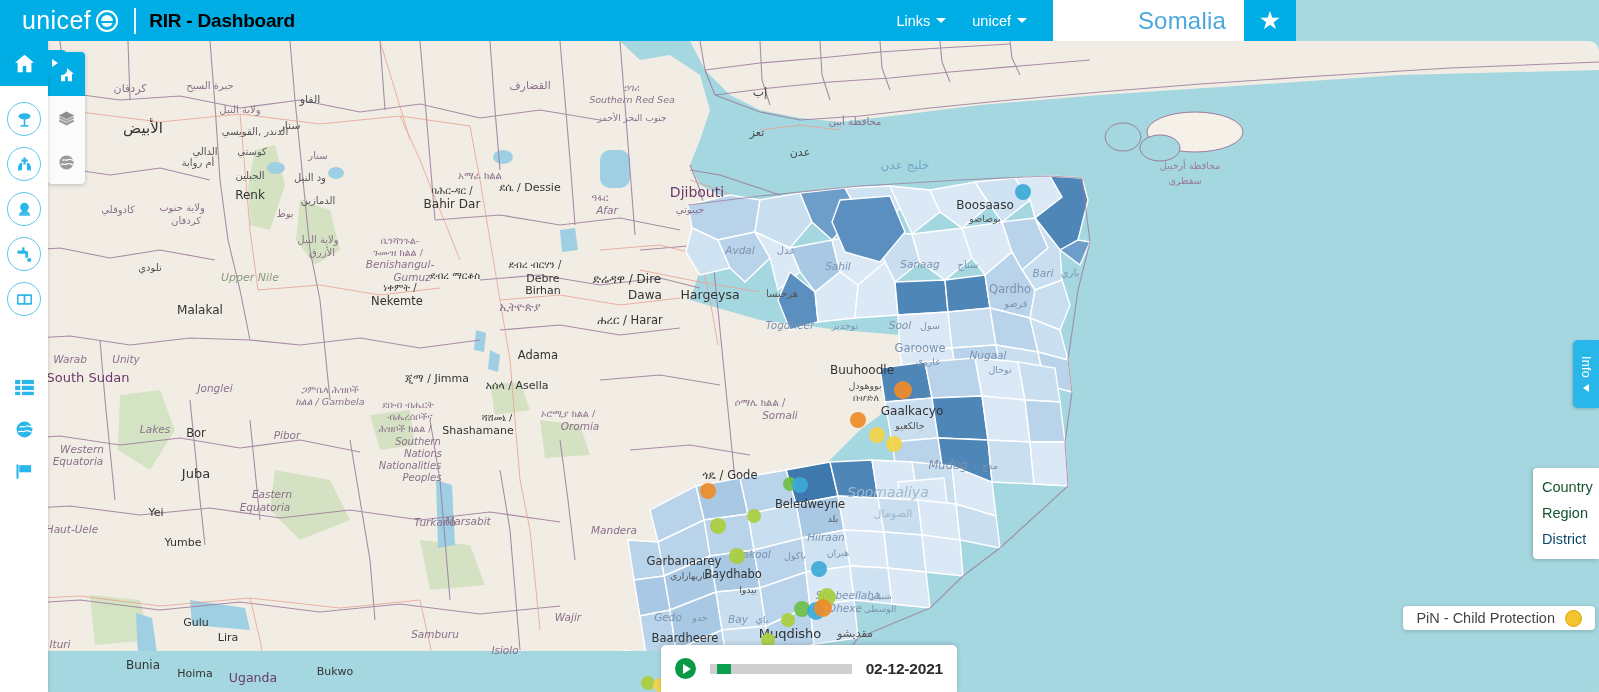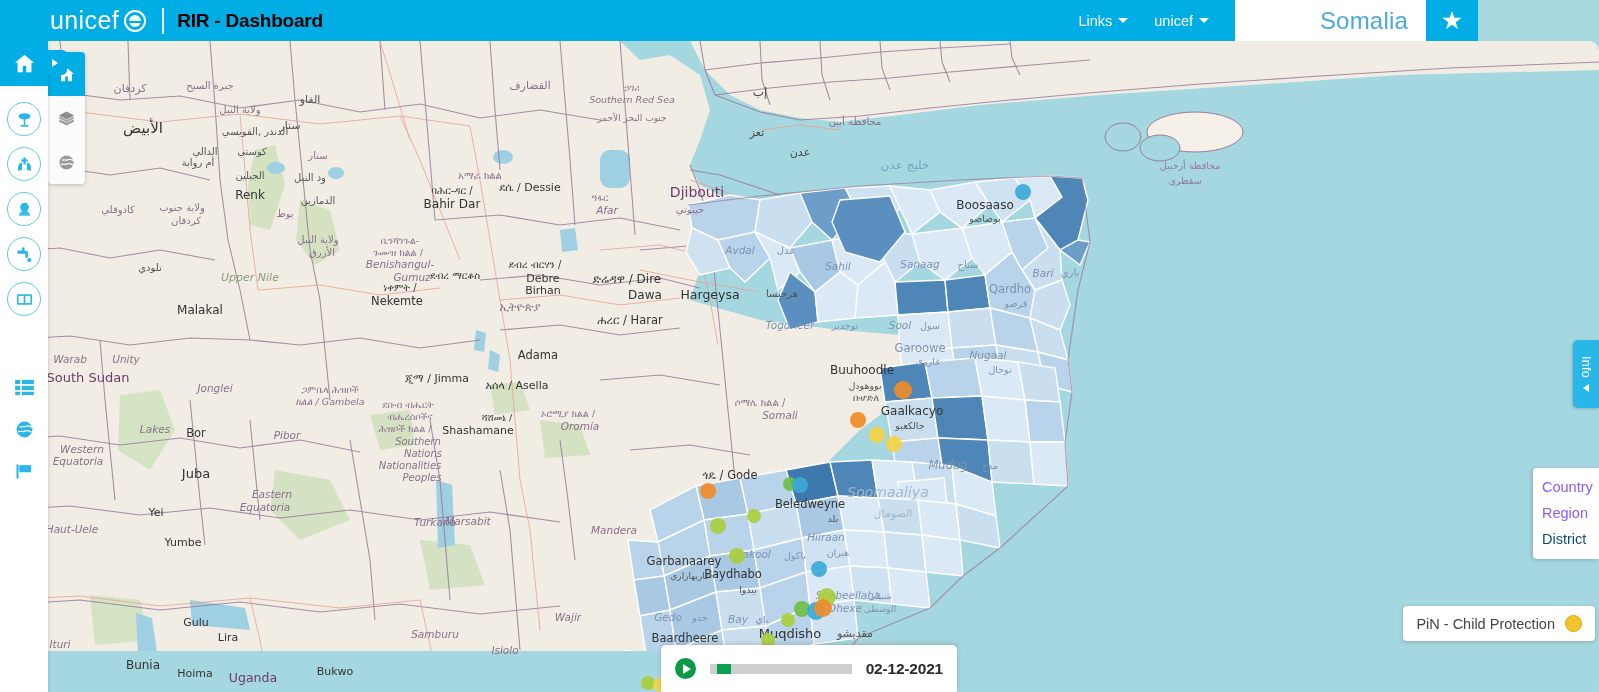--- a/index.html
+++ b/index.html
@@ -7,23 +7,23 @@
   html, body {
     width: 1599px; height: 692px;
     overflow: hidden;
     font-family: "Liberation Sans", sans-serif;
     background: #a8d8e0;
   }
   #app { position: relative; width: 1599px; height: 692px; overflow: hidden; }
 
   
   .header {
-    position: absolute; top: 0; left: 0; width: 1478px; height: 41px;
+    position: absolute; top: 0; left: 0; width: 1296px; height: 41px;
     background: #00AEE5; z-index: 60;
-    display: flex; align-items: center; padding-left: 28px;
+    display: flex; align-items: center;
   }
   .brand { display: flex; align-items: center; margin-left: 22px; }
   .unicef-word {
     color: #ffffff; font-size: 25px; letter-spacing: .4px;
     font-weight: 300; line-height: 1;
   }
   .unicef-globe {
     width: 22px; height: 22px; border-radius: 50%;
     border: 2px solid #fff; margin-left: 5px; position: relative;
     display: inline-block; flex: none;
@@ -143,28 +143,28 @@
   }
 
   
   .admin-sel {
     position: absolute; right: 0; top: 468px; width: 66px;
     background: #fff; border-radius: 4px 0 0 4px; z-index: 46;
     box-shadow: -1px 1px 4px rgba(0,0,0,.2);
     padding: 6px 0 7px 0;
   }
   .admin-opt {
-    font-size: 14.5px; color: #8b5cf6; padding: 5px 0 5px 9px;
+    font-size: 14.5px; color: #14532d; padding: 5px 0 5px 9px;
     cursor: pointer; white-space: nowrap;
   }
   .admin-opt.active { color: #0c4a6e; font-weight: normal; }
 
   
   .legend {
-    position: absolute; right: 4px; top: 606px; height: 35px;
+    position: absolute; right: 4px; top: 606px; height: 24px;
     background: #fff; border-radius: 4px; z-index: 46;
     display: flex; align-items: center; padding: 0 13px;
     box-shadow: 0 1px 4px rgba(0,0,0,.2);
   }
   .legend-label { font-size: 14.5px; color: #444; }
   .legend-dot {
     width: 17px; height: 17px; border-radius: 50%;
     background: #F4C430; margin-left: 10px; border: 1px solid #d9a800;
   }
 

